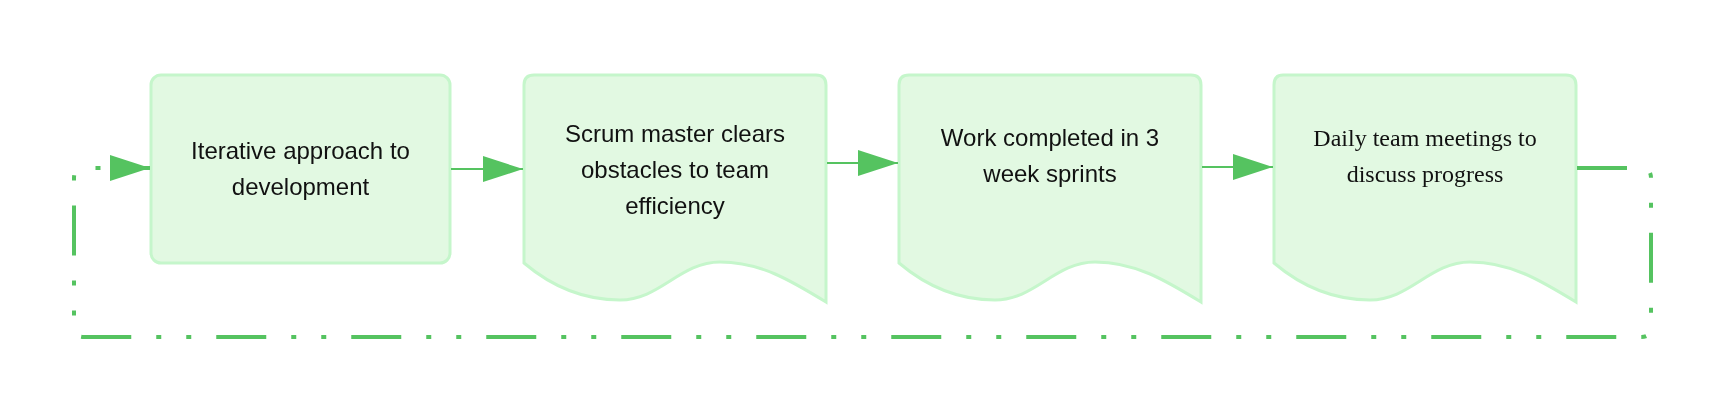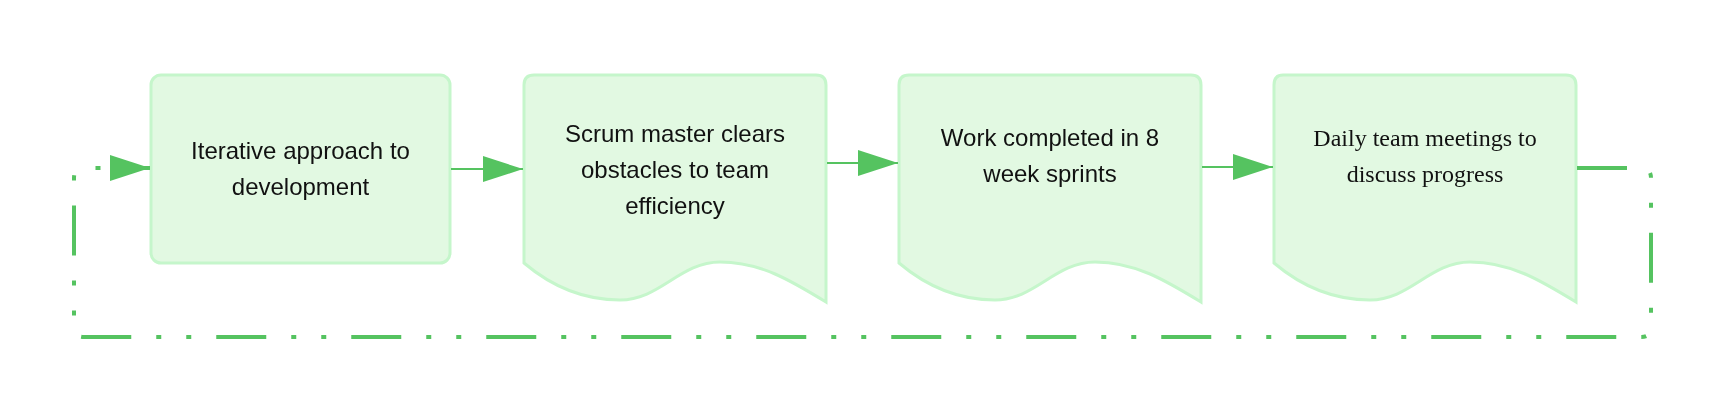--- a/index.html
+++ b/index.html
@@ -43,17 +43,17 @@
   <path d="M1577,168 L1641,168 Q1651,168 1651,178 L1651,327 Q1651,337 1641,337 L84,337 Q74,337 74,327 L74,178 Q74,168 84,168 L150,168" fill="none" stroke="#55c360" stroke-width="4" stroke-dasharray="50 25 5 25 5 25" marker-end="url(#arrowhead-big)"></path>
 </svg>
 
 <div class="node-label" style="left:170px; top:75px; width:261px; height:188px;">
   <span>Iterative approach to development</span>
 </div>
 <div class="node-label" style="left:540px; top:96px; width:270px; height:148px;">
   <span>Scrum master clears obstacles to team efficiency</span>
 </div>
 <div class="node-label" style="left:915px; top:96px; width:270px; height:120px;">
-  <span>Work completed in 8 week sprints</span>
+  <span>Work completed in 3 week sprints</span>
 </div>
 <div class="node-label" style="left:1284px; top:96px; width:282px; height:120px;font-family:Liberation Serif, serif;">
   <span>Daily team meetings to discuss progress</span>
 </div>
 
 </body></html>

